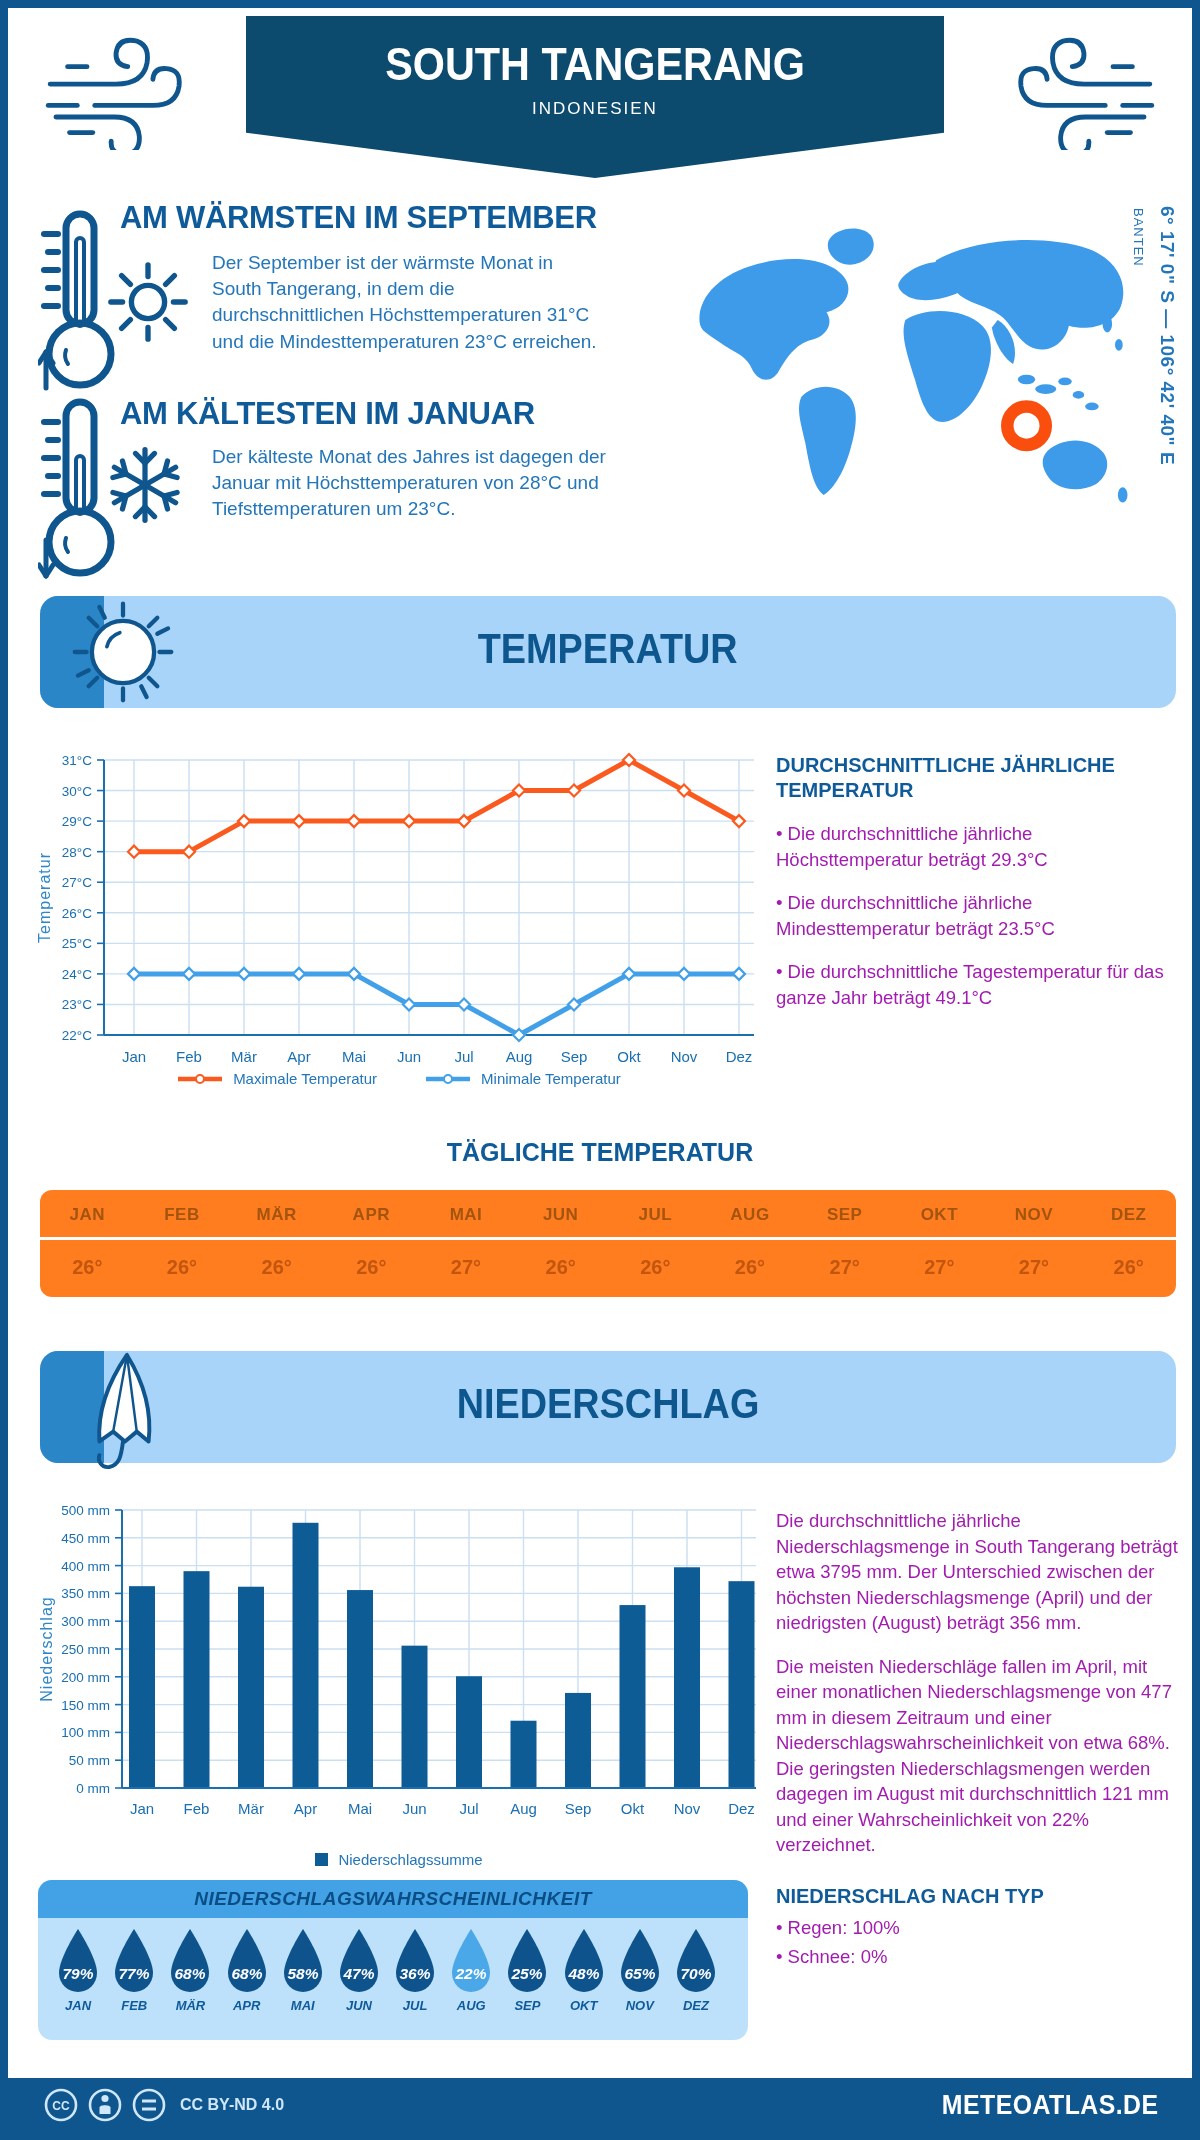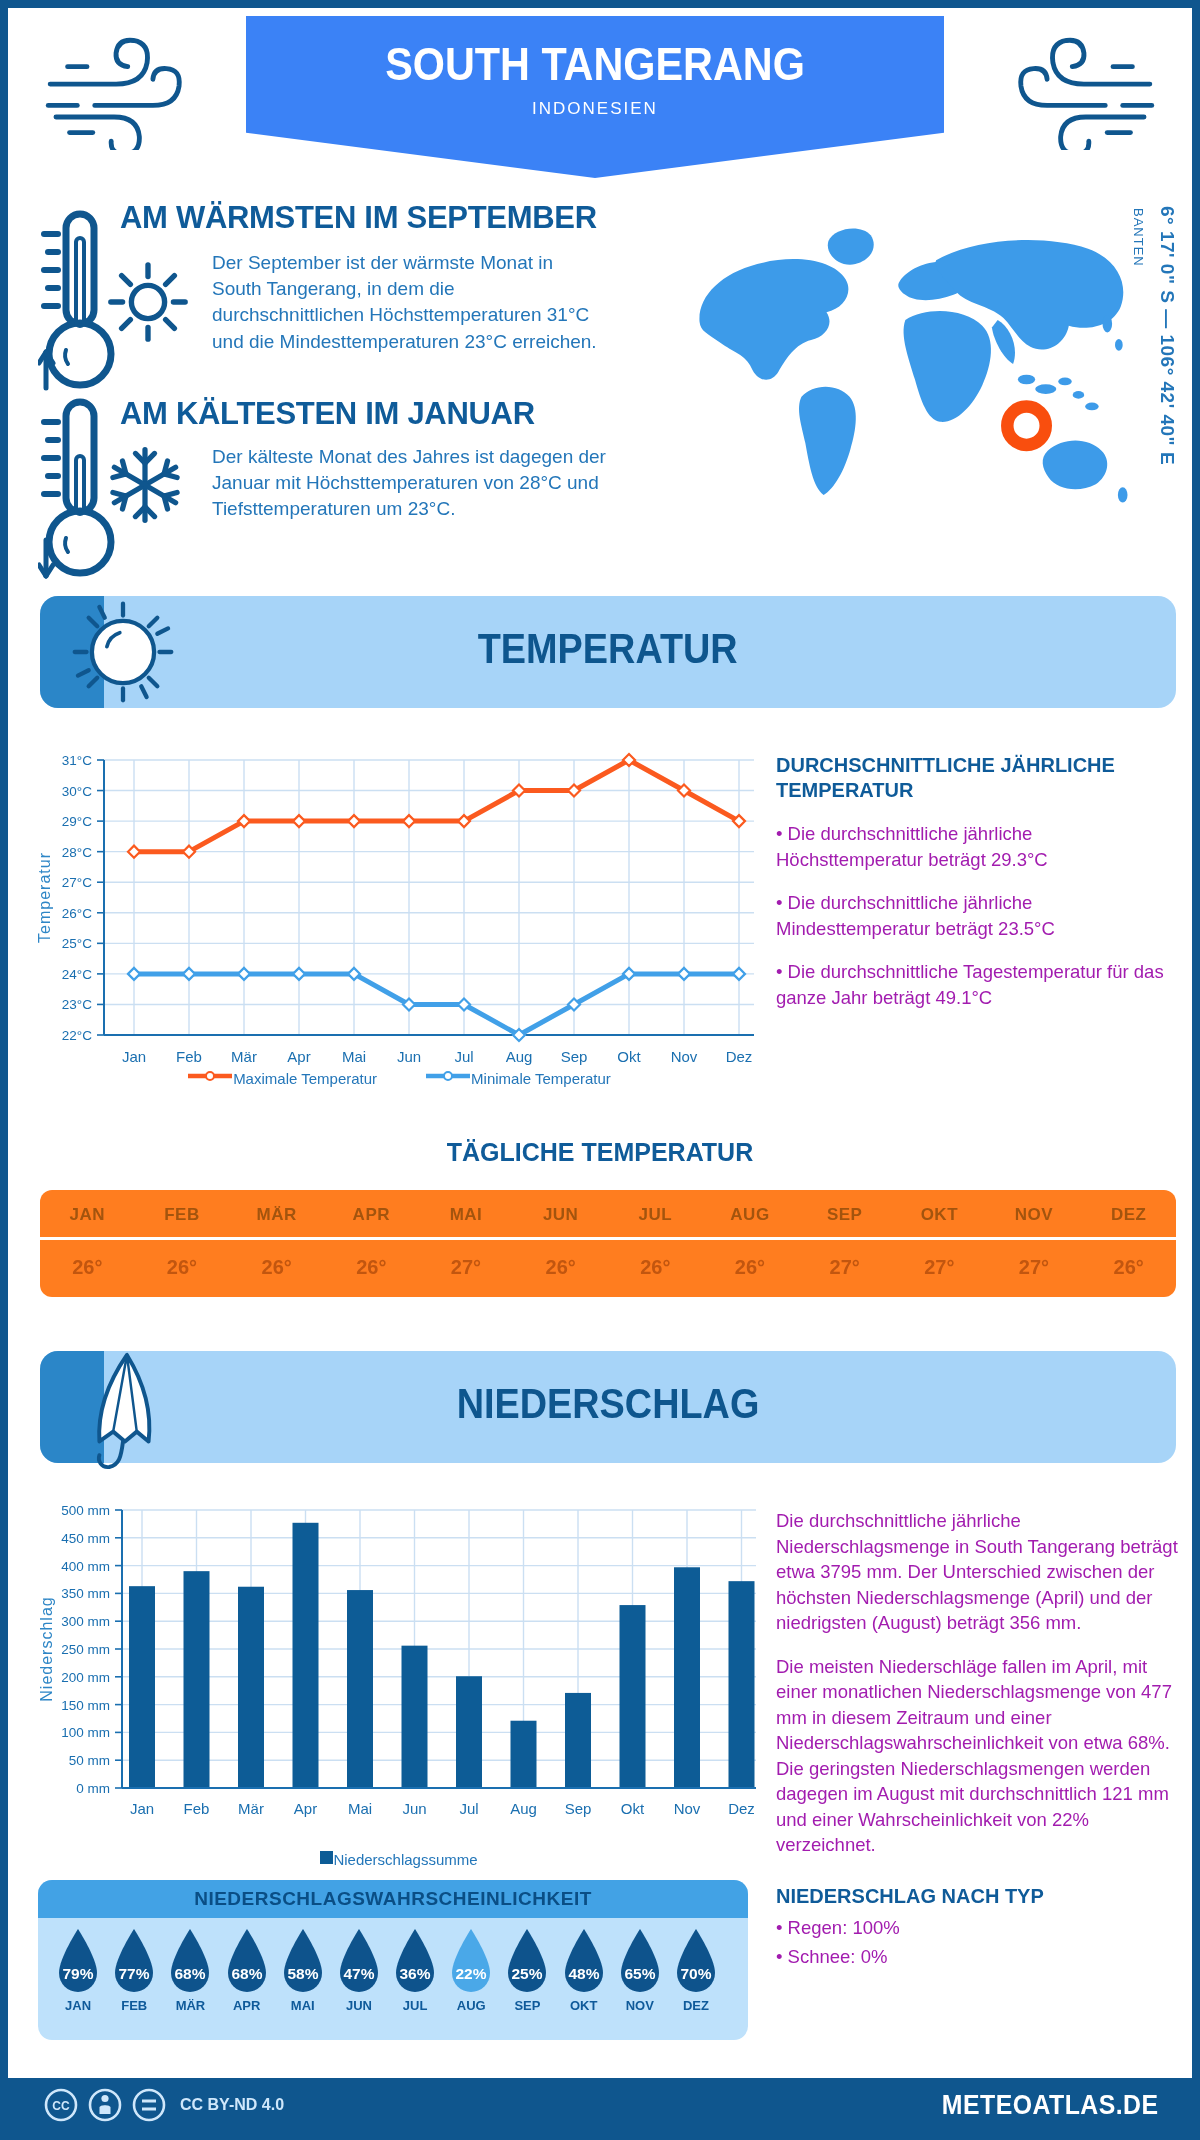--- a/index.html
+++ b/index.html
@@ -1,20 +1,20 @@
 <!DOCTYPE html>
 <html><head>
 <meta charset="utf-8">
 <style>
   html,body{margin:0;padding:0;background:#e8eef4;}
   .page{position:relative;width:1200px;height:2140px;box-sizing:border-box;
     border:8px solid #0F568E;background:#fff;overflow:hidden;
     font-family:"Liberation Sans","DejaVu Sans",sans-serif;}
   svg text{font-family:"Liberation Sans","DejaVu Sans",sans-serif;}
-  .hero{position:absolute;left:238px;top:8px;width:698px;height:162px;background:#3b82f6;
+  .hero{position:absolute;left:238px;top:8px;width:698px;height:162px;background:#0c4a6e;
     clip-path:polygon(0 0,100% 0,100% 72%,50% 100%,0 72%);text-align:center;color:#fff;}
   .hero h1{margin:20px 0 0 0;font-size:47px;font-weight:bold;letter-spacing:0;
     transform:scaleX(.88);transform-origin:center;}
   .hero .sub{margin-top:8px;font-size:17px;letter-spacing:2px;}
   .windicon{position:absolute;top:16px;}
   .windicon.left{left:26px;}
   .windicon.right{right:26px;transform:scaleX(-1);}
   .hl-head{position:absolute;font-size:31px;font-weight:bold;color:#0F5B99;letter-spacing:-.3px;}
   .hl-text{position:absolute;font-size:19px;line-height:1.38;color:#2376B9;}
   .coords{position:absolute;writing-mode:vertical-rl;color:#2376B9;font-weight:bold;font-size:19px;letter-spacing:.5px;}
@@ -23,30 +23,30 @@
   .band .tab{position:absolute;left:0;top:0;width:64px;height:112px;background:#2B86C8;border-radius:18px 0 0 18px;}
   .band .bandtitle{position:absolute;left:0;right:0;top:28px;text-align:center;
     font-size:43px;font-weight:bold;color:#0E568E;}
   .band .bandtitle span{display:inline-block;transform:scaleX(.88);}
   .band .bicon{position:absolute;left:24px;top:-6px;}
   .tick{font-size:13.5px;fill:#1A6FB0;}
   .xlab{font-size:15px;fill:#1A6FB0;}
   .ytitle{font-size:16px;fill:#2E86C6;letter-spacing:1px;}
   .legend{position:absolute;display:flex;justify-content:center;gap:48px;width:730px;
     font-size:15px;color:#2376B9;align-items:center;}
-  .lg-item{display:flex;align-items:flex-start;gap:0;}
+  .lg-item{display:flex;align-items:center;gap:10px;}
   .aside-head{font-size:20px;font-weight:bold;color:#0F5B99;line-height:1.25;margin:0 0 6px 0;}
   .aside p{font-size:18.5px;line-height:1.38;color:#a21caf;margin:18px 0 0 0;}
   .center-head{position:absolute;left:0;right:0;text-align:center;font-size:25px;font-weight:bold;color:#0F5B99;}
   .dtable{position:absolute;left:32px;width:1136px;background:#FF7D1F;border-radius:12px;overflow:hidden;}
   .drow{display:grid;grid-template-columns:repeat(12,1fr);}
   .drow.months div{padding:15px 0 12px 0;text-align:center;font-size:17px;font-weight:bold;color:#A3540E;letter-spacing:.5px;}
   .drow.vals div{padding:16px 0 18px 0;text-align:center;font-size:20px;font-weight:bold;color:#C2560F;}
   .dsep{height:3px;background:#fff;}
-  .prob{position:absolute;left:30px;top:1872px;width:710px;height:160px;background:#BEE1FB;border-radius:14px;overflow:hidden;}
+  .prob{position:absolute;left:30px;top:1872px;width:710px;height:160px;background:#BEE1FB;border-radius:14px;overflow:hidden;font-style:italic;}
   .prob .phead{height:38px;line-height:38px;background:#42A2E5;text-align:center;
     font-size:19px;font-weight:bold;color:#0A4E85;letter-spacing:.5px;}
   .drops{display:flex;justify-content:space-between;padding:8px 24px 6px 12px;}
   .dropcol{flex:1;display:flex;flex-direction:column;align-items:center;}
   .dropcol .mon{font-size:13px;font-weight:bold;color:#0F5A9A;margin-top:2px;}
   .footer{position:absolute;left:0;right:0;bottom:0;height:54px;background:#0F568E;
     display:flex;justify-content:space-between;align-items:center;padding:0 34px;}
   .footer .lic{display:flex;align-items:center;gap:12px;color:#CFE7FB;font-weight:bold;font-size:16px;}
   .footer .site{color:#fff;font-weight:bold;font-size:27px;letter-spacing:.5px;transform:scaleX(.92);transform-origin:right;}
 </style>

